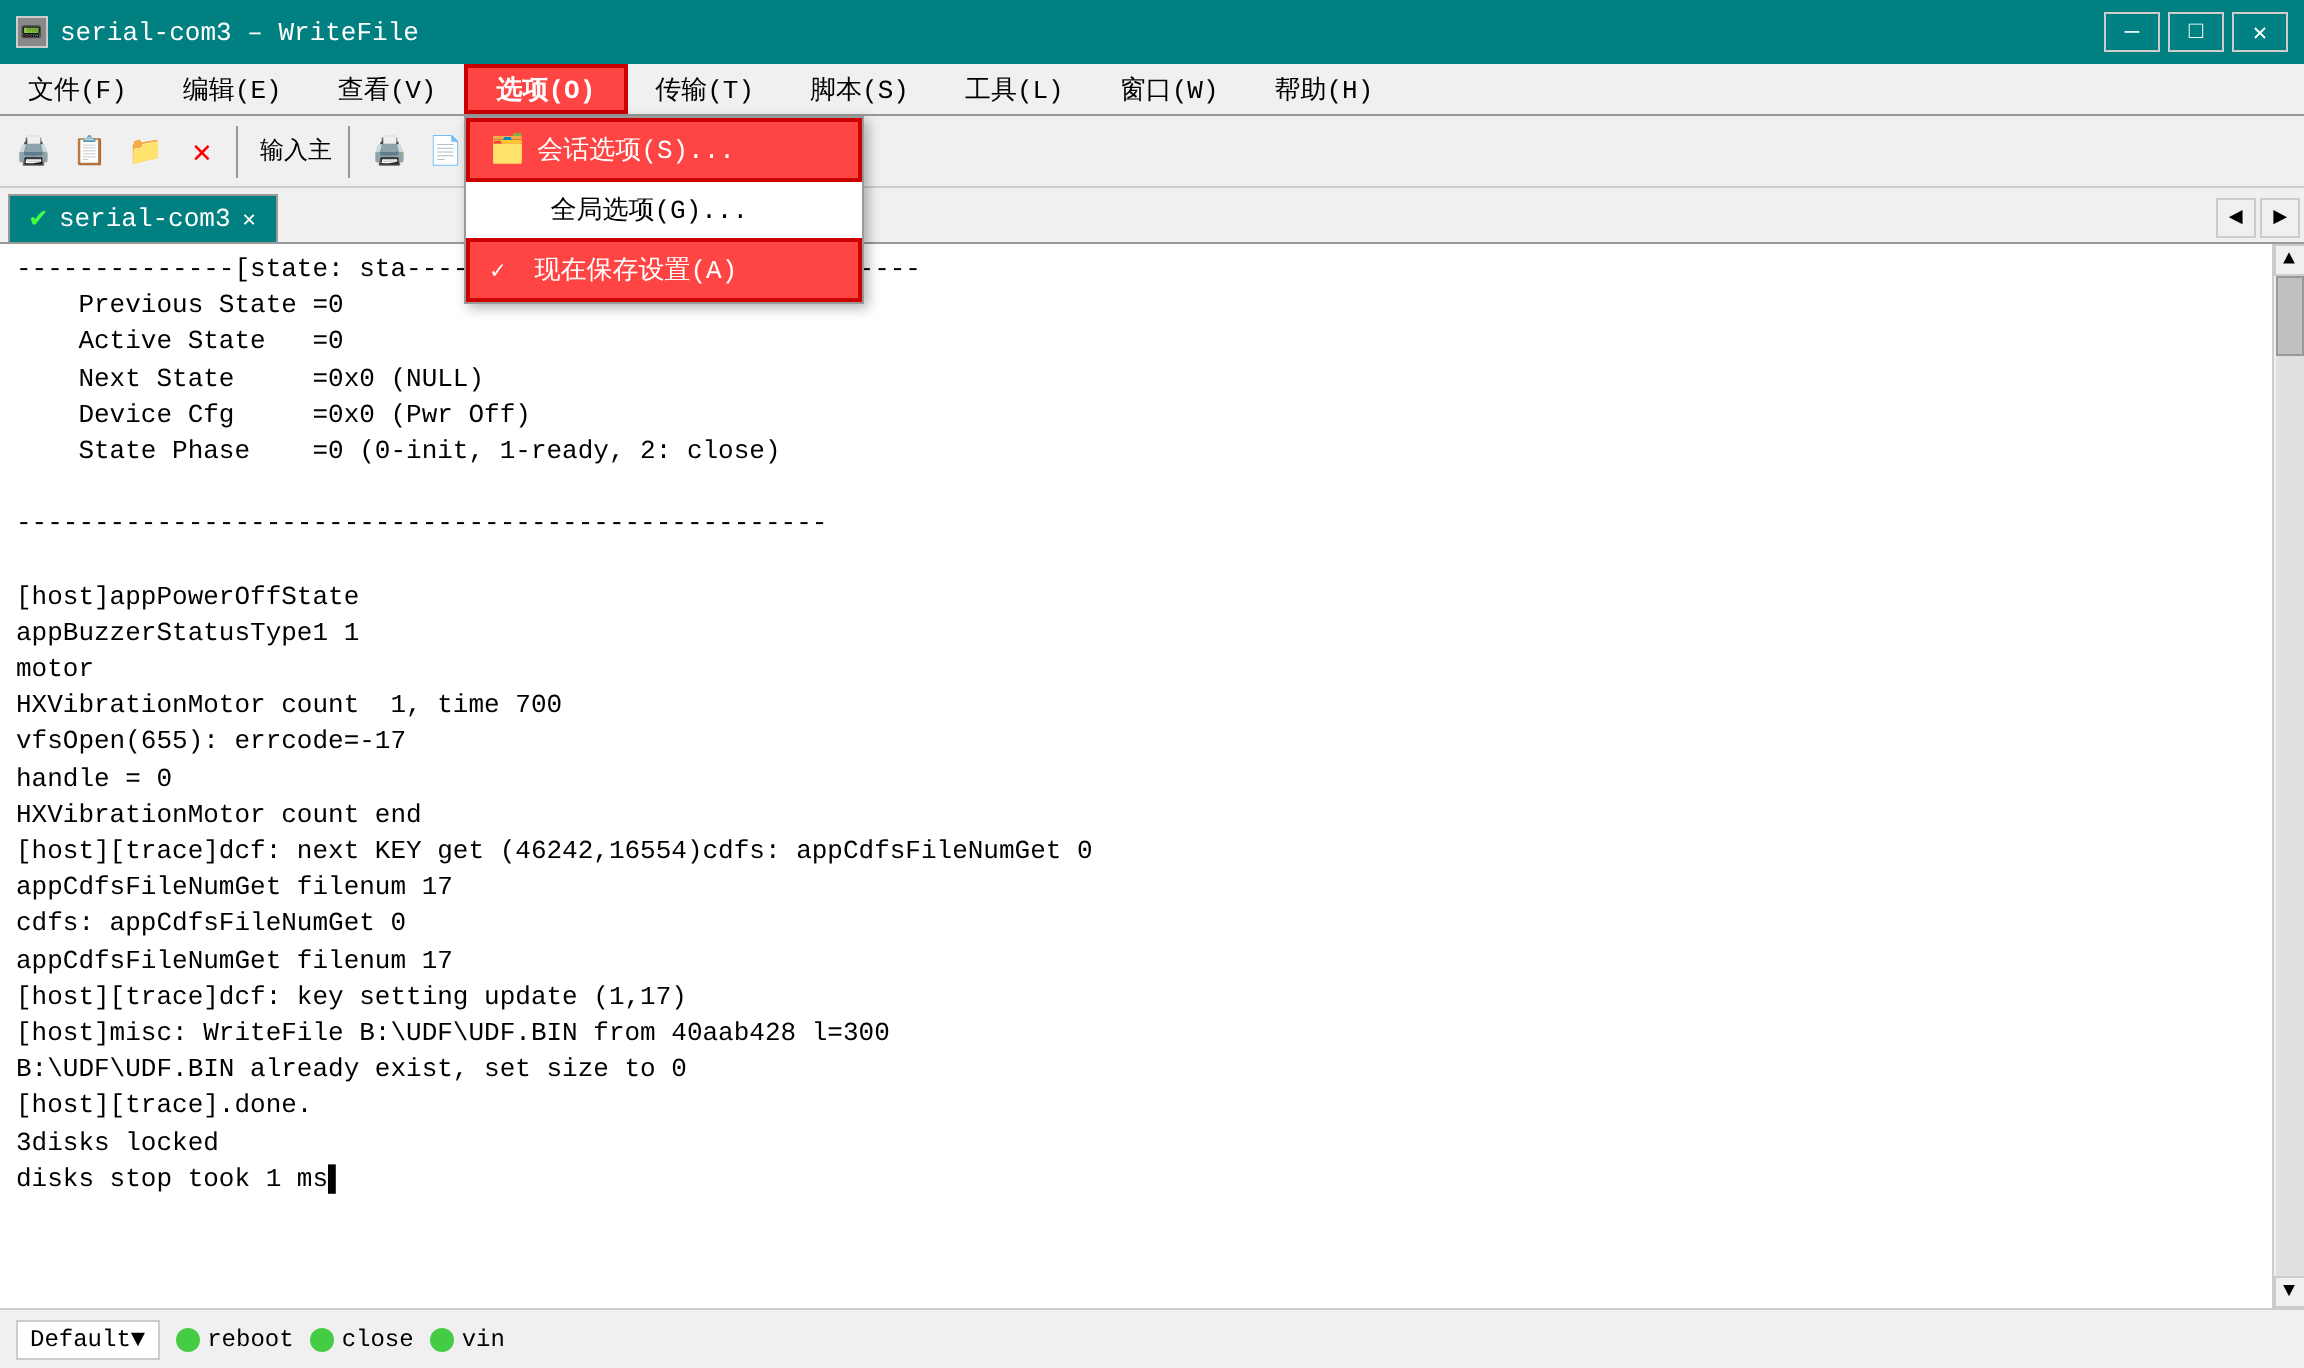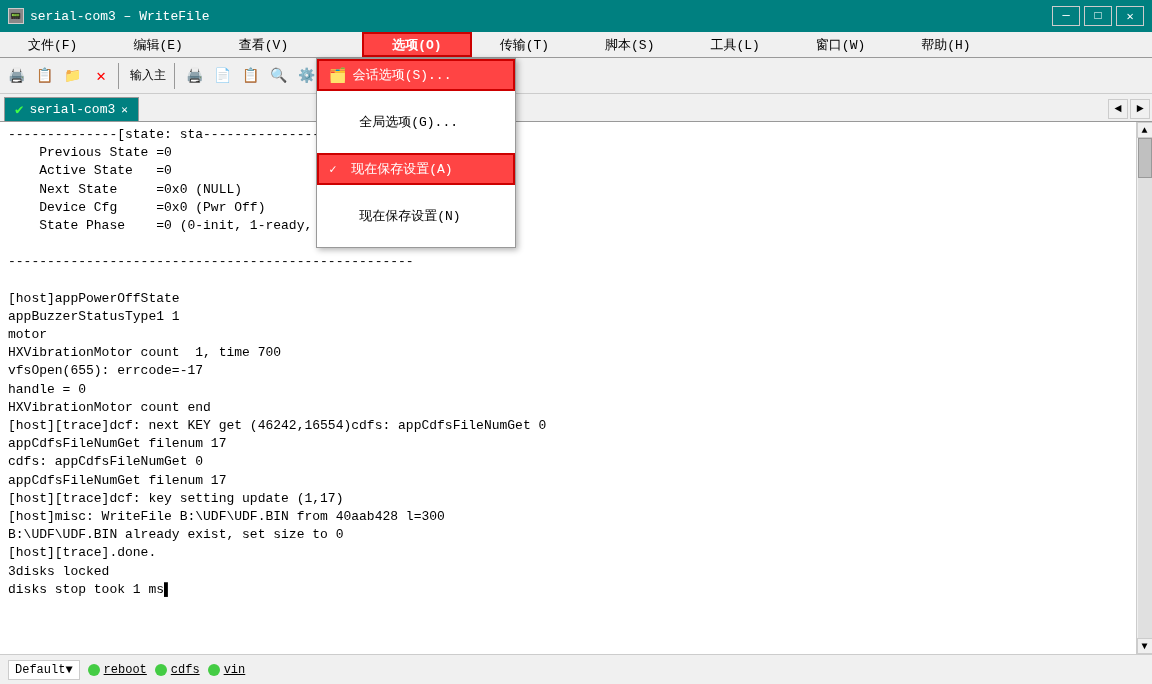--- a/index.html
+++ b/index.html
@@ -44,29 +44,29 @@
 
     
     #menu-bar {
       background: #f0f0f0;
       height: 26px;
       display: flex;
       align-items: center;
       border-bottom: 1px solid #999;
     }
     .menu-item {
-      padding: 2px 28px;
+      padding: 2px 14px;
       cursor: pointer;
       font-size: 13px;
       height: 100%;
       display: flex;
       align-items: center;
       position: relative;
     }
-    .menu-item.active { background: #316ac5; color: white; margin-left: 46px; }
+    .menu-item.active { background: #316ac5; color: white; }
 
     
     #toolbar {
       background: #f0f0f0;
       height: 36px;
       display: flex;
       align-items: center;
       gap: 2px;
       padding: 2px 4px;
       border-bottom: 1px solid #ccc;
@@ -194,29 +194,28 @@
       display: flex;
       align-items: center;
       gap: 4px;
       cursor: pointer;
     }
     .status-indicator {
       display: flex;
       align-items: center;
       gap: 4px;
       font-size: 12px;
-      text-decoration: underline;
     }
     .dot {
       width: 12px; height: 12px;
       border-radius: 50%;
     }
     .dot-green { background: #44cc44; }
     .dropdown-item {
-      padding: 22px 20px;
+      padding: 5px 20px;
       cursor: pointer;
       font-size: 13px;
       display: flex;
       align-items: center;
       gap: 6px;
       position: relative;
       white-space: nowrap;
     }
     .dropdown-check {
       width: 16px;
@@ -275,24 +274,20 @@
       <div class="dropdown-item">
         <span class="dropdown-check"> </span>
         <span>全局选项(G)...</span>
       </div>
 
       <div class="dropdown-item" style="background:#ff4444;color:white;border:2px solid #cc0000;padding:5px 10px;">
         <span class="dropdown-check" style="font-weight:bold;">✓</span>
         <span>现在保存设置(A)</span>
       </div>
 
-      <div class="dropdown-item">
-        <span class="dropdown-check"> </span>
-        <span>现在保存设置(N)</span>
-      </div>
     </div>
   </div>
 
   <div class="menu-item">传输(T)</div>
   <div class="menu-item">脚本(S)</div>
   <div class="menu-item">工具(L)</div>
   <div class="menu-item">窗口(W)</div>
   <div class="menu-item">帮助(H)</div>
 </div>
 
@@ -366,19 +361,19 @@
 <div id="status-bar">
   <div class="status-dropdown">
     <span>Default▼</span>
   </div>
   <div class="status-indicator">
     <div class="dot dot-green"></div>
     <span>reboot</span>
   </div>
   <div class="status-indicator">
     <div class="dot dot-green"></div>
-    <span>cdfs</span>
+    <span>close</span>
   </div>
   <div class="status-indicator">
     <div class="dot dot-green"></div>
     <span>vin</span>
   </div>
 </div>
 
 </body></html>

